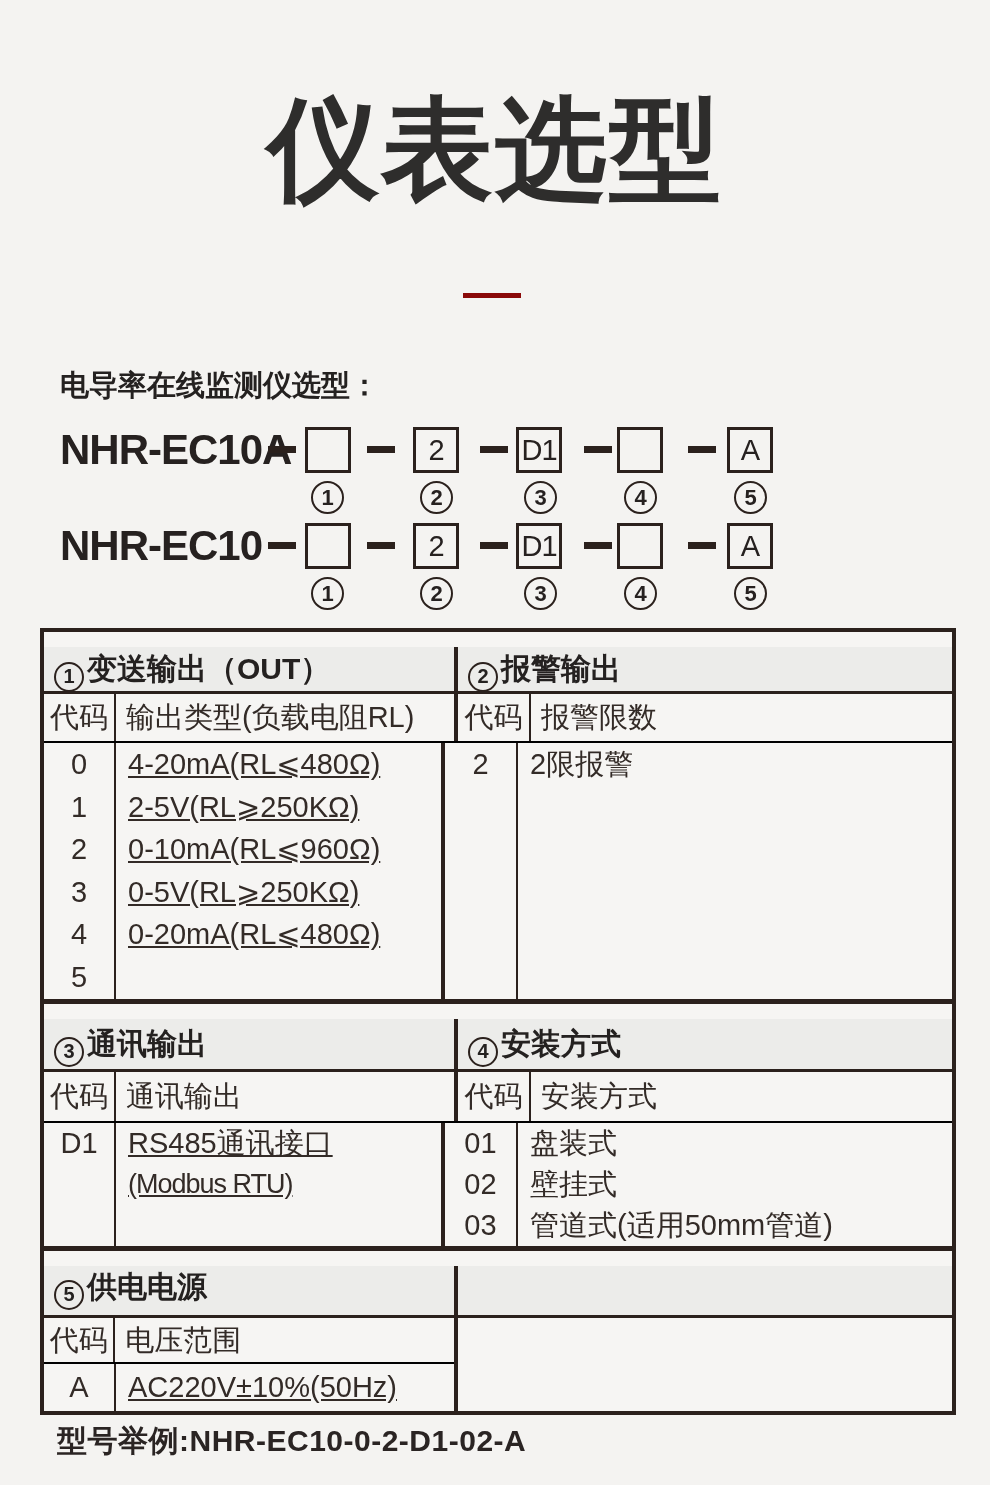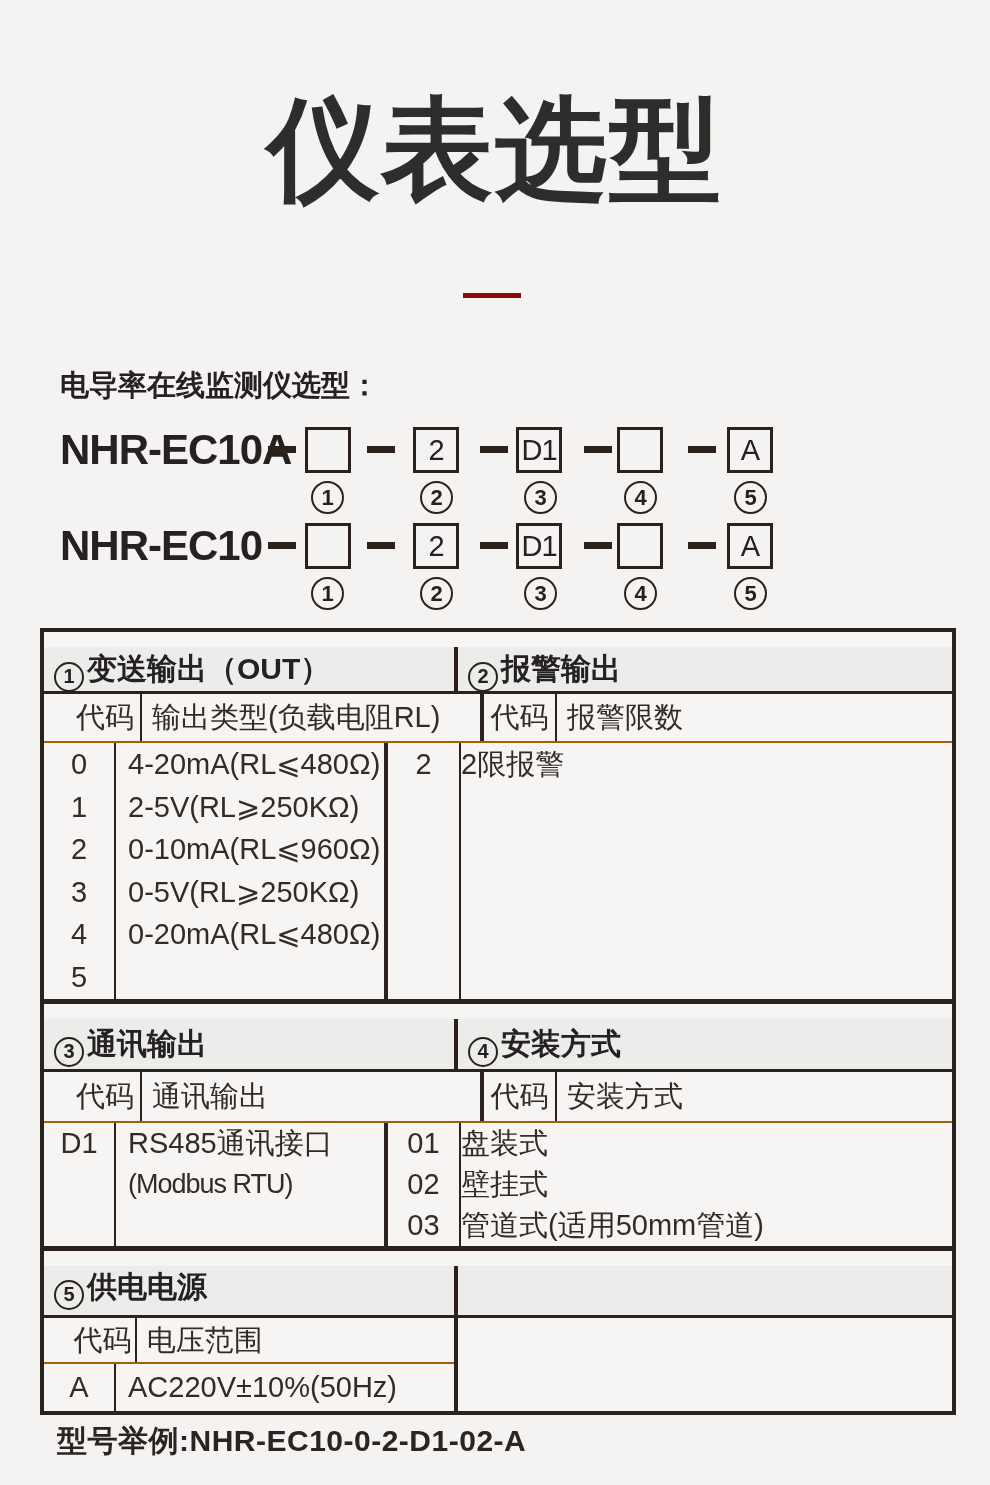--- a/index.html
+++ b/index.html
@@ -57,37 +57,37 @@
   .hdr34 { height:53px; }  .hdr34 .hcell { line-height:50px; }
   .hdr5  { height:60px;gap:27px; }  .hdr5  .hcell { line-height:41px; }
   .hcell { padding-left:10px; font-size:30px; color:#242120; white-space:nowrap; }
   .hcell.left { width:414px; border-right:4px solid #2b211d; }
   .hcell.right { flex:1; }
   .hcircle {
     display:inline-block; width:30px; height:30px; border:2.5px solid #2b211d;
     border-radius:50%; text-align:center; line-height:25px; font-size:20px;
     font-weight:700; vertical-align:-4px; margin-right:3px;
   }
-  .sub { border-bottom:2px solid #a16207; display:flex; color:#332b27;padding-left:26px; }
+  .sub { border-bottom:2px solid #000000; display:flex; color:#332b27; }
   .sub12 { height:49px; } .sub12 .scell { line-height:47px; }
   .sub34 { height:51px; } .sub34 .scell { line-height:49px; }
   .sub5  { height:46px; } .sub5  .scell { line-height:44px; }
   .scell { white-space:nowrap; overflow:hidden; }
   .scell.code-l { width:72px; border-right:2px solid #2b211d; text-align:center; }
   .scell.val-l  { width:342px; border-right:4px solid #2b211d; padding-left:10px; }
   .scell.code-r { width:73px; border-right:2px solid #2b211d; text-align:center; }
   .scell.val-r  { flex:1; padding-left:10px; }
   .bodyrow { display:flex; }
   .body12 { height:304px; border-bottom:5px solid #2b211d; }
   .body34 { height:136px; border-bottom:5px solid #2b211d; }
   .col { white-space:nowrap; }
   .col.code-l { width:72px; border-right:2px solid #2b211d; text-align:center; }
-  .col.val-l  { width:272px; border-right:4px solid #2b211d; padding-left:12px; }
+  .col.val-l  { width:329px; border-right:4px solid #2b211d; padding-left:12px;text-decoration:underline; }
   .col.code-r { width:73px; border-right:2px solid #2b211d; text-align:center; }
-  .col.val-r  { flex:1; }
+  .col.val-r  { flex:1; padding-left:12px; }
   .body12 .line { line-height:42.5px; }
   .body34 .line { line-height:41px; }
   .note { font-size:27px; letter-spacing:-1px; }
   .sec5low { flex:1; display:flex; }
   .sec5left { width:414px; border-right:4px solid #2b211d; display:flex; flex-direction:column; }
   .sec5right { flex:1; }
   .body5 { flex:1; display:flex; }
   .body5 .col { line-height:47px; }
   
   .example {

